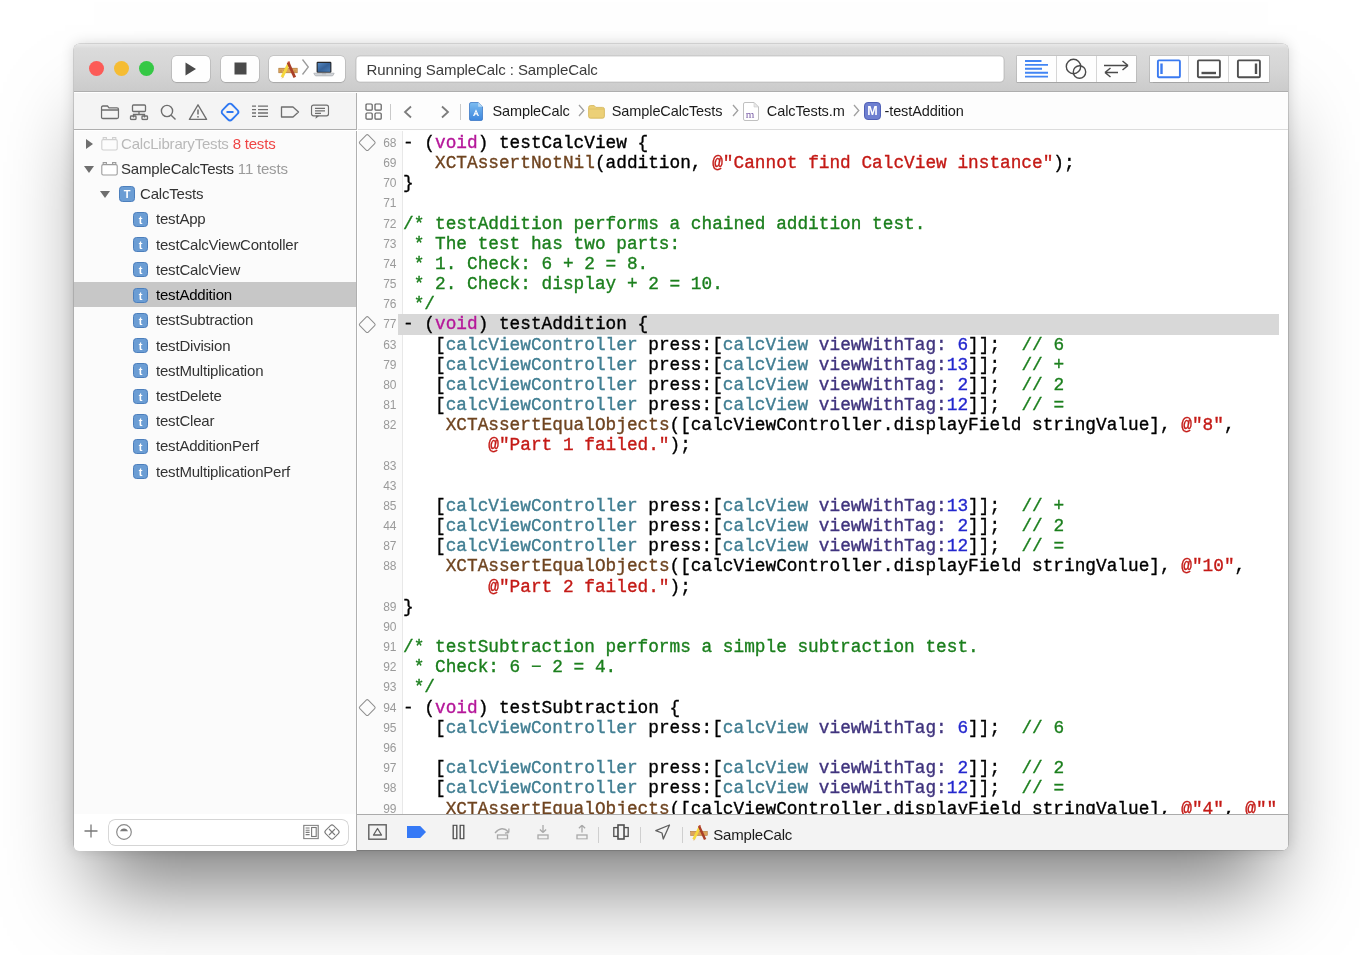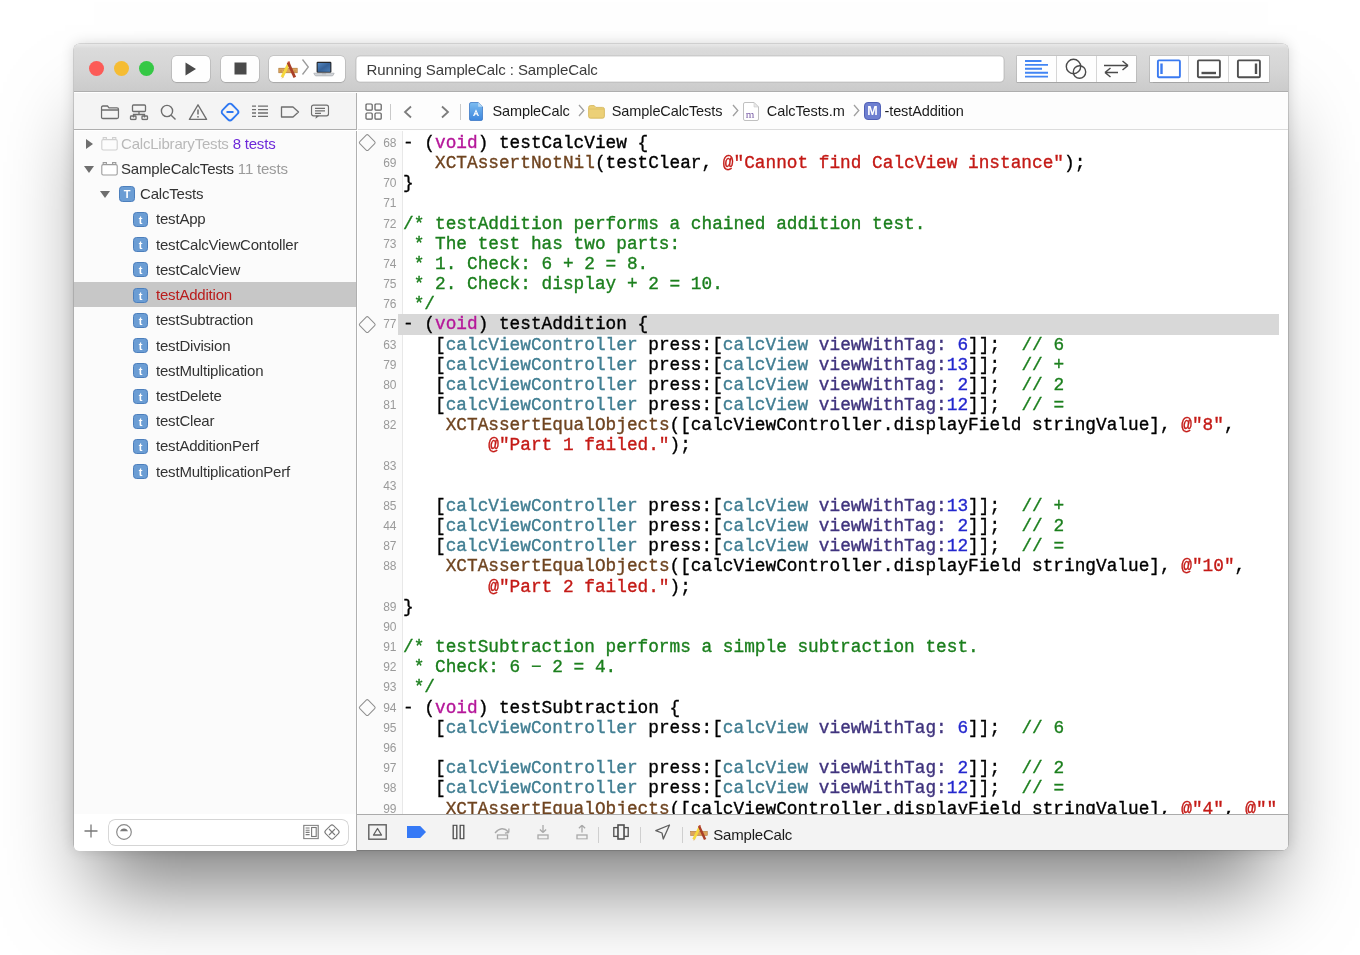--- a/index.html
+++ b/index.html
@@ -24,23 +24,23 @@
 .jic{line-height:0}
 #main{left:0;top:87px;width:100%;height:682.5px;background:#fff}
 #sidebar{left:0;top:0;width:283.5px;height:100%;background:#fbfbfb;border-right:1px solid #b0b0b0;overflow:hidden}
 .srow{left:0;width:100%;height:25.2px}
 .srow.sel{background:#c7c7c7}
 .tri{top:8px;width:0;height:0}
 .sic{display:block}
 .sic svg{position:static;display:block}
 .stxt{top:4px;font-size:15px;color:#333;white-space:nowrap;letter-spacing:-0.2px}
 .stxt.faded{color:#b9b9b9}
-.stxt.white{color:#b91c1c}
+.stxt.white{color:#000000}
 .cnt{color:#9b9b9b}
-.stxt.faded .cnt{color:#6d28d9}
+.stxt.faded .cnt{color:#ef4444}
 #editor{left:284.5px;top:0;right:0;height:100%;background:#fff;overflow:hidden}
 #gutter{left:0;top:0;width:45px;height:100%;background:#fbfbfb;border-right:1px solid #e8e8e8}
 .grow{right:5.5px;font-size:12px;color:#9a9a9a;height:20.17px;line-height:20.17px}
 #hl{left:40px;height:20.17px;width:881px;background:#d8d8d8}
 .crow{left:45px;height:20.17px;line-height:20.17px;font-family:"Liberation Mono",monospace;font-size:17.77px;font-weight:normal;-webkit-text-stroke:0.35px;white-space:pre}
 .crow span,.seg .s,.btn svg,.seg svg,.sic svg,.bic svg,.nic svg,.jic svg,.cnt,#fieldtxt{position:static!important}
 .k{color:#000}.v{color:#b5179a}.m{color:#6f4420}.s{color:#c41a16}.c{color:#1b7f1d}.t{color:#417e92}.i{color:#40347e}.n{color:#2327ce}
 .dia{width:12.5px;height:12.5px;border:1.3px solid #8e8e8e;transform:rotate(45deg);border-radius:2px;left:2.6px}
 #bottombar{left:0;top:769.5px;width:100%;height:36px;background:#f3f3f3;border-top:1px solid #ababab;border-radius:0 0 5px 5px}
 #bbleft{left:0;top:-1px;width:283.5px;height:37px;background:#fff;border-right:1px solid #b0b0b0;border-radius:0 0 0 5px}
@@ -426,21 +426,21 @@
 <div class="grow" style="top:607.00px">96</div>
 <div class="grow" style="top:627.17px">97</div>
 <div class="grow" style="top:647.34px">98</div>
 <div class="grow" style="top:667.51px">99</div>
 <div class="dia" style="top:5.49px"></div>
 <div class="dia" style="top:187.02px"></div>
 <div class="dia" style="top:570.25px"></div>
 </div>
 <div id="hl" style="top:183.43px"></div>
 <div class="crow" style="top:2px"><span class="k">- (</span><span class="v">void</span><span class="k">) testCalcView {</span></div>
-<div class="crow" style="top:22.07px"><span class="k">   </span><span class="m">XCTAssertNotNil</span><span class="k">(testClear, </span><span class="s">@"Cannot find CalcView instance"</span><span class="k">);</span></div>
+<div class="crow" style="top:22.07px"><span class="k">   </span><span class="m">XCTAssertNotNil</span><span class="k">(addition, </span><span class="s">@"Cannot find CalcView instance"</span><span class="k">);</span></div>
 <div class="crow" style="top:42.24px"><span class="k">}</span></div>
 <div class="crow" style="top:62.41px">&nbsp;</div>
 <div class="crow" style="top:82.58px"><span class="c">/* testAddition performs a chained addition test.</span></div>
 <div class="crow" style="top:102.75px"><span class="c"> * The test has two parts:</span></div>
 <div class="crow" style="top:122.92px"><span class="c"> * 1. Check: 6 + 2 = 8.</span></div>
 <div class="crow" style="top:143.09px"><span class="c"> * 2. Check: display + 2 = 10.</span></div>
 <div class="crow" style="top:163.26px"><span class="c"> */</span></div>
 <div class="crow" style="top:183.43px"><span class="k">- (</span><span class="v">void</span><span class="k">) testAddition {</span></div>
 <div class="crow" style="top:203.60px"><span class="k">   [</span><span class="t">calcViewController</span><span class="k"> press:[</span><span class="t">calcView</span><span class="k"> </span><span class="i">viewWithTag:</span><span class="k"> </span><span class="n">6</span><span class="k">]];  </span><span class="c">// 6</span></div>
 <div class="crow" style="top:223.77px"><span class="k">   [</span><span class="t">calcViewController</span><span class="k"> press:[</span><span class="t">calcView</span><span class="k"> </span><span class="i">viewWithTag:</span><span class="k"></span><span class="n">13</span><span class="k">]];  </span><span class="c">// +</span></div>

